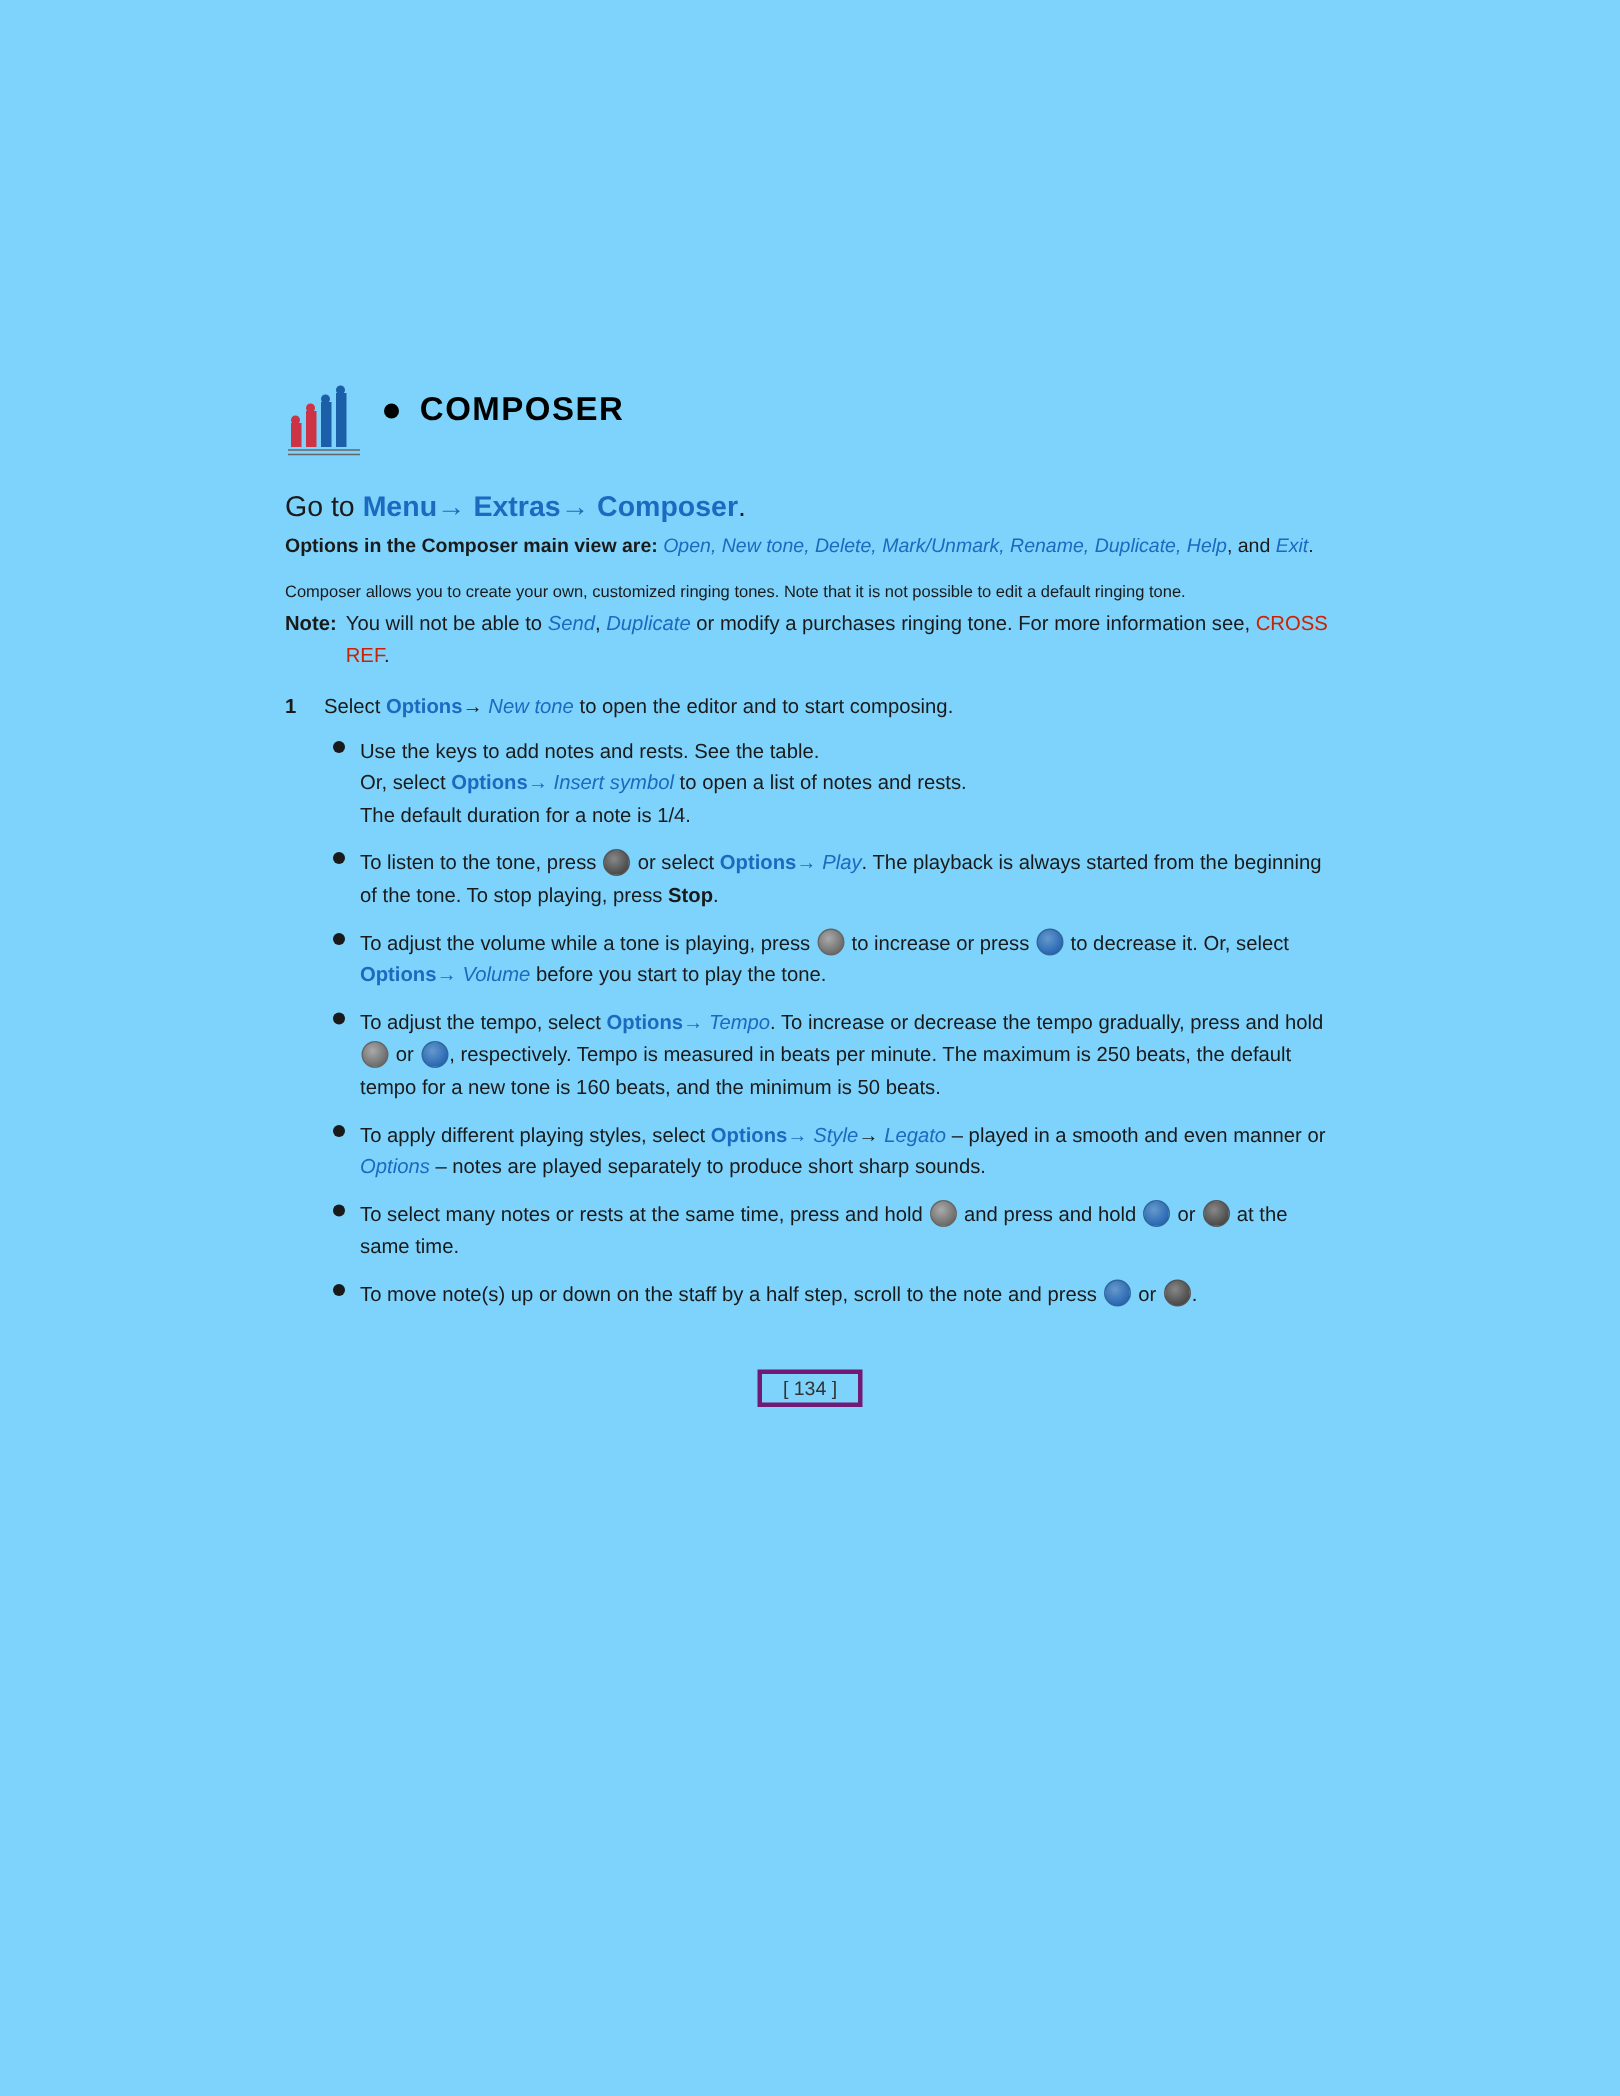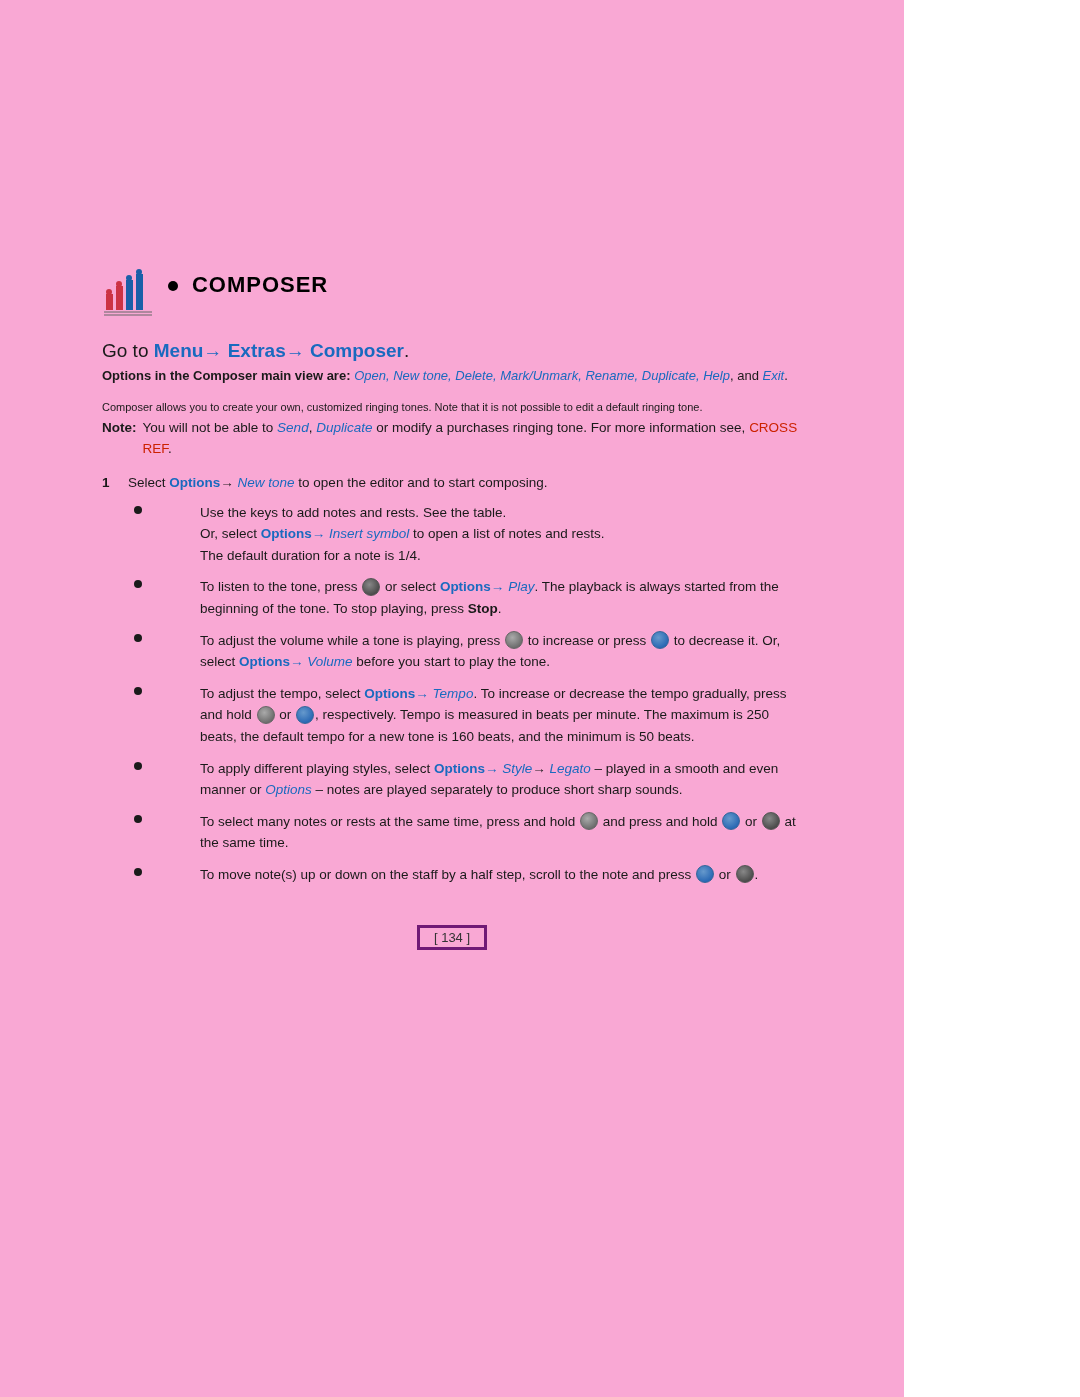--- a/index.html
+++ b/index.html
@@ -9,24 +9,24 @@
     }
     body {
       background: #ffffff;
       font-family: Arial, Helvetica, sans-serif;
       font-size: 14px;
       color: #1a1a1a;
       width: 1080px;
       min-height: 1397px;
     }
     .page {
-      width: 904px;
+      width: 1080px;
       min-height: 1397px;
-      background: #f9a8d4;
-      padding: 12px;
+      background: #7dd3fc;
+      padding: 0;
       position: relative;
     }
     .content-area {
       margin: 0 auto;
       width: 700px;
       padding-top: 260px;
       padding-bottom: 100px;
     }
     .section-header {
       display: flex;
@@ -131,21 +131,20 @@
       margin-right: 10px;
       margin-top: 4px;
       width: 8px;
       height: 8px;
       background: #1a1a1a;
       border-radius: 50%;
       flex-shrink: 0;
     }
     .bullet-text {
       flex: 1;
-      margin-left: 48px;
     }
     .inline-icon {
       display: inline-block;
       width: 18px;
       height: 18px;
       border-radius: 50%;
       vertical-align: middle;
       position: relative;
       top: -1px;
       margin: 0 1px;

